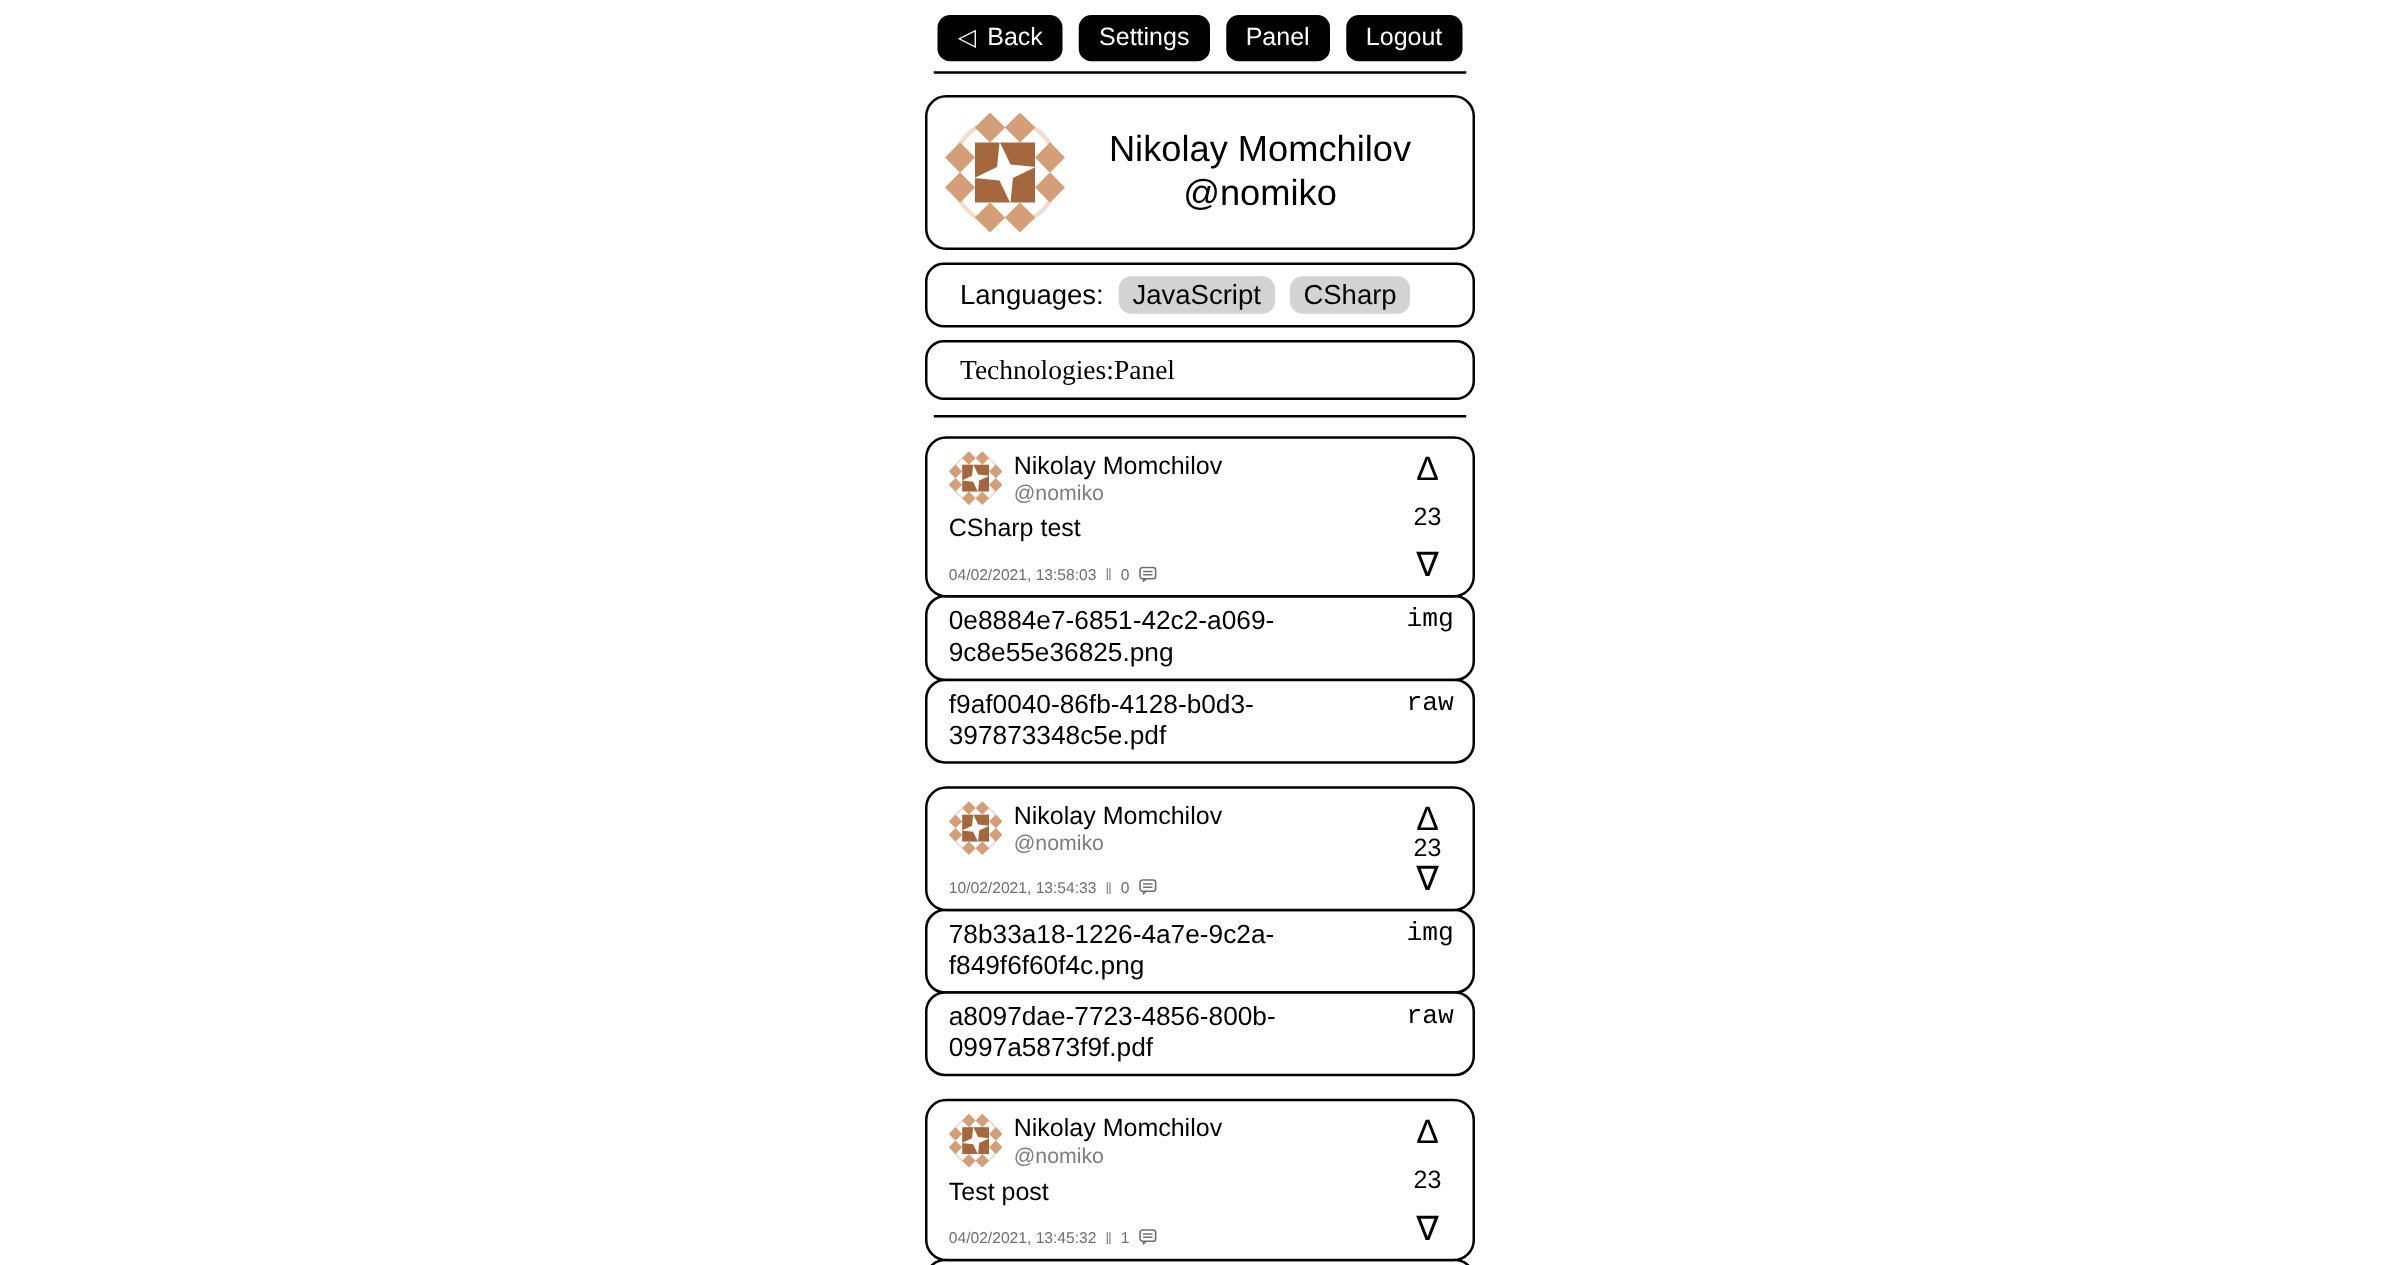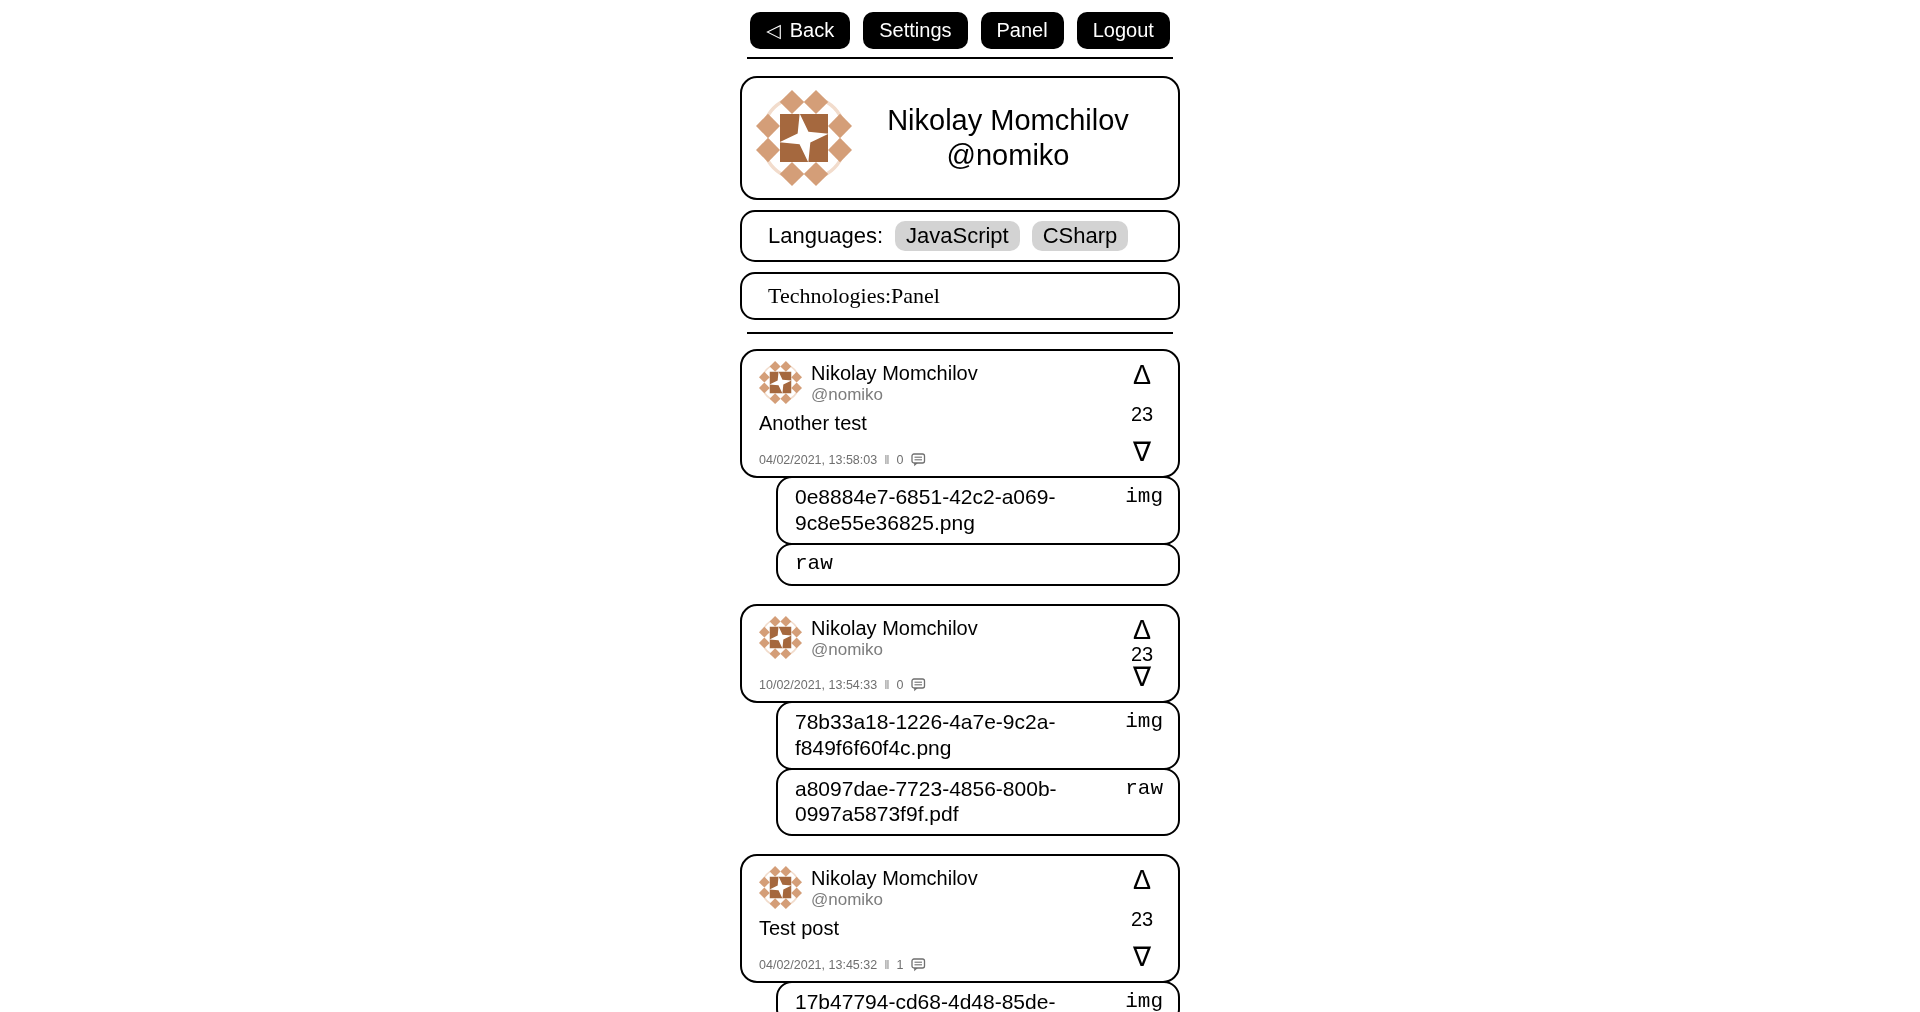--- a/index.html
+++ b/index.html
@@ -50,21 +50,21 @@
   .post-meta{display:flex;align-items:center;gap:7px;margin-top:17px;font-size:12.5px;color:var(--meta-text);}
   .meta-sep{color:#8f8f8f;font-size:13px;}
   .comment-icon{display:block;}
   .votes{flex:none;width:42px;display:flex;flex-direction:column;align-items:center;justify-content:space-between;padding:1px 0;}
   .vote-arrow{font-size:27px;line-height:1;cursor:pointer;}
   .vote-score{font-size:20px;line-height:1;}
   .attachment{
     display:flex;align-items:flex-start;
     border-radius:16px;margin-top:-2px;
     padding:6px 15px 8px 17px;font-size:21px;line-height:1.2;
-    position:relative;z-index:1;cursor:pointer;margin-left:36px;
+    position:relative;z-index:1;cursor:pointer;
   }
   .filename{flex:1;min-width:0;overflow-wrap:break-word;padding-right:10px;}
   .ftype{flex:none;font-family:Liberation Mono, monospace;}
   .hidden-defs{position:absolute;width:0;height:0;overflow:hidden;}
 </style>
 </head>
 <body>
 
 <svg class="hidden-defs" aria-hidden="true">
   <defs>
@@ -140,41 +140,42 @@
       <div class="post-main">
         <div class="post-header">
           <svg class="avatar avatar-sm">
               <use href="#avatar-shape"></use>
             </svg>
           <div>
             <div class="post-author">Nikolay Momchilov</div>
             <div class="post-handle">@nomiko</div>
           </div>
         </div>
-        <div class="post-title">Another test</div>
+        <div class="post-title">CSharp test</div>
         <div class="post-meta">
           <span>04/02/2021, 13:58:03</span>
           <span class="meta-sep">‖</span>
           <span>0</span>
           <svg class="comment-icon" width="15" height="14">
               <use href="#comment-bubble"></use>
             </svg>
         </div>
       </div>
       <div class="votes">
         <span class="vote-arrow">Δ</span>
         <span class="vote-score">23</span>
         <span class="vote-arrow">∇</span>
       </div>
     </div>
     <div class="card attachment">
       <span class="filename">0e8884e7-6851-42c2-a069-9c8e55e36825.png</span>
       <span class="ftype">img</span>
     </div>
     <div class="card attachment">
+      <span class="filename">f9af0040-86fb-4128-b0d3-397873348c5e.pdf</span>
       <span class="ftype">raw</span>
     </div>
   </article>
 
   <article class="post-group">
     <div class="card post-card">
       <div class="post-main">
         <div class="post-header">
           <svg class="avatar avatar-sm">
               <use href="#avatar-shape"></use>

